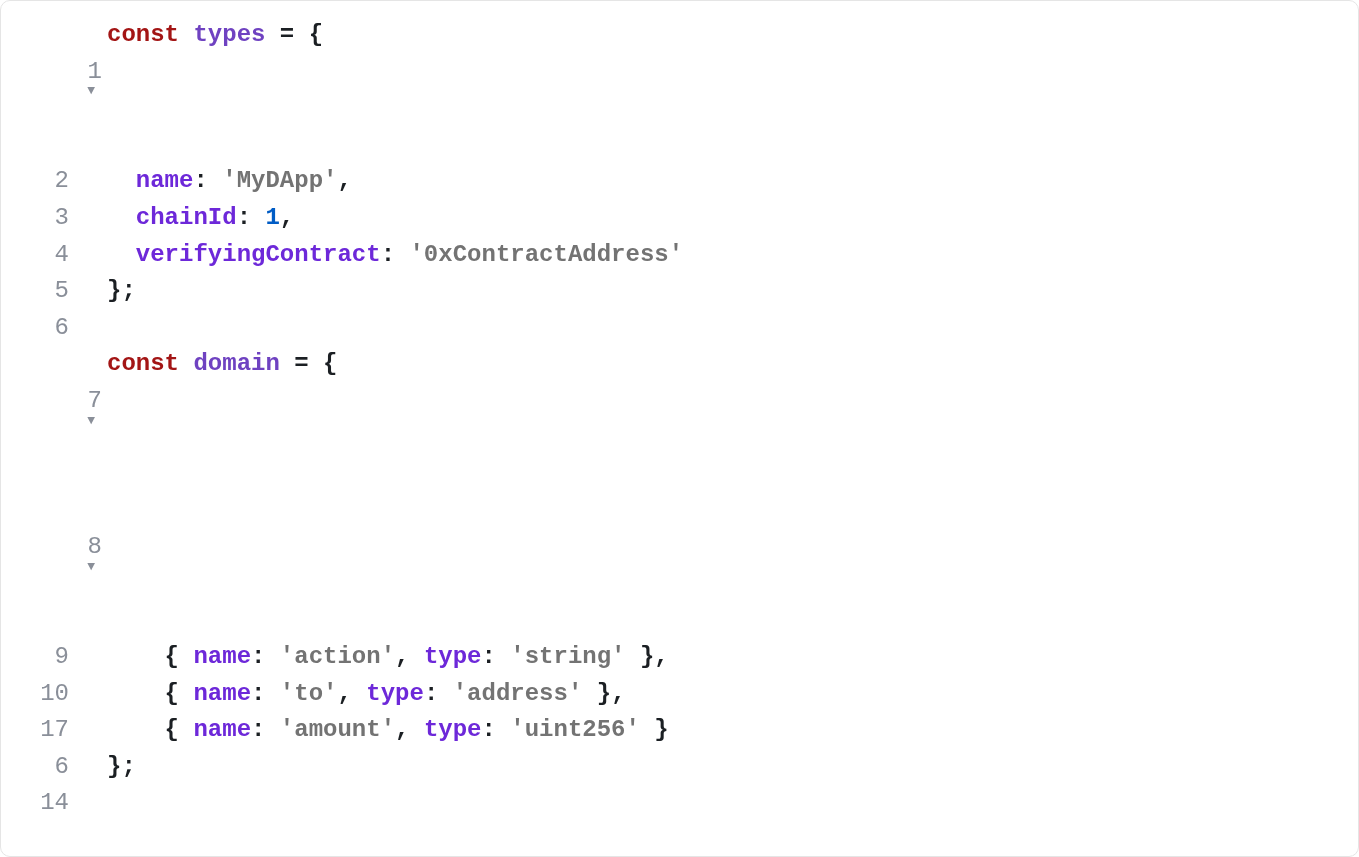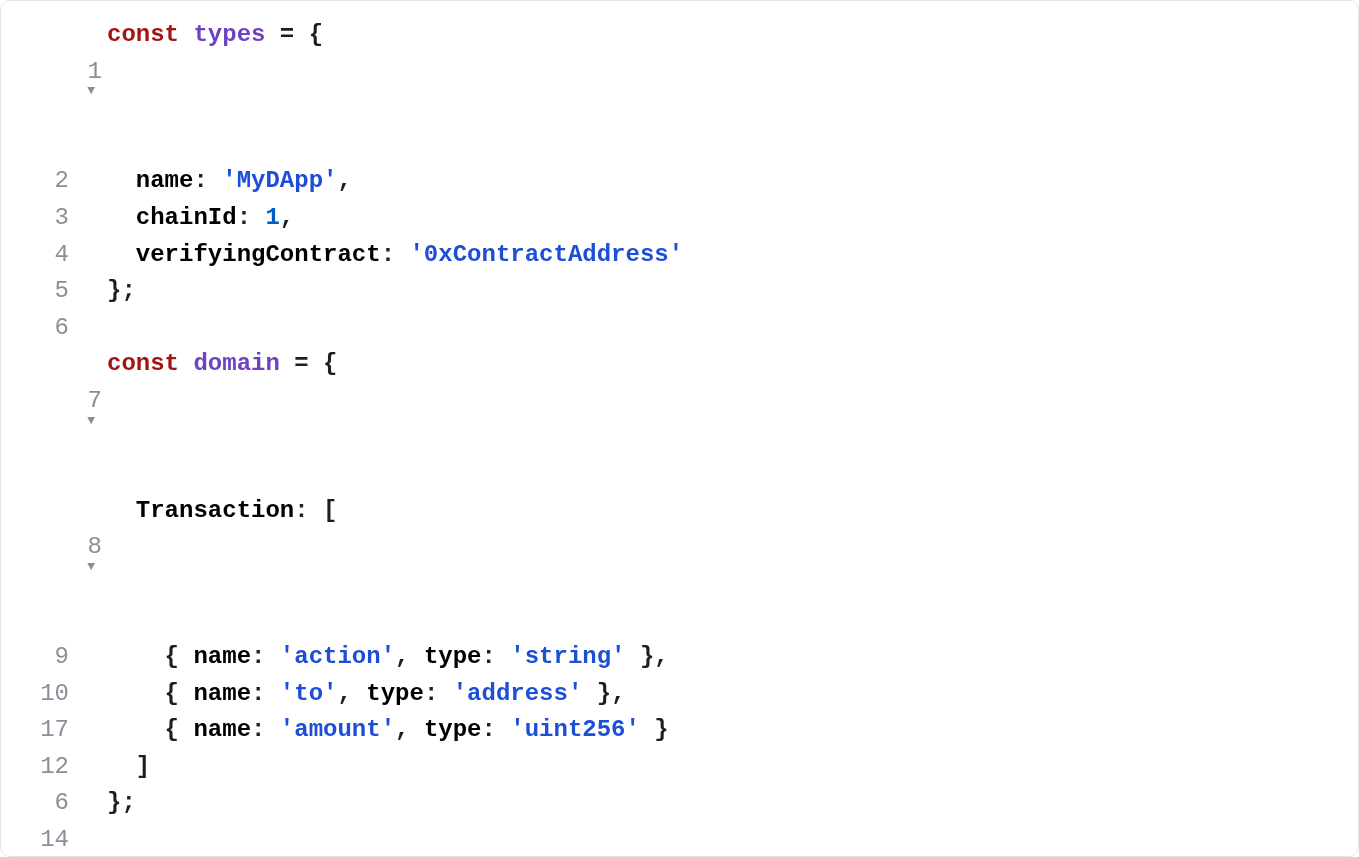--- a/index.html
+++ b/index.html
@@ -48,22 +48,22 @@
   }
   .code {
     padding-left: 30px;
     color: #1b1f23;
     font-weight: 600;
   }
   .code span { font-weight: 600; }
 
   .tok-kw   { color: #a31515; }  
   .tok-var  { color: #6f42c1; }  
-  .tok-prop { color: #000000; }  
-  .tok-str  { color: #1d4ed8; margin-top: 38px;    }  
+  .tok-prop { color: #6d28d9; }  
+  .tok-str  { color: #737373; margin-top: 38px;    }  
   .tok-num  { color: #005cc5; }
   .tok-pun  { color: #1b1f23; }
 </style>
 </head>
 <body>
 
 <div class="editor">
 
   <div class="line">
     <div class="gutter">
@@ -104,42 +104,37 @@
       <span class="fold">▼</span>
     </div>
     <div class="code"><span class="tok-kw">const</span> <span class="tok-var">domain</span><span class="tok-pun"> = </span><span class="tok-pun">{</span></div>
   </div>
 
   <div class="line">
     <div class="gutter">
       <span>8</span>
       <span class="fold">▼</span>
     </div>
-    <div class="code">  <span class="tok-prop">Transaction</span><span class="tok-pun">: </span><span class="tok-pun">[</span></div>
   </div>
 
   <div class="line">
     <div class="gutter"><span>9</span></div>
     <div class="code">    <span class="tok-pun">{</span> <span class="tok-prop">name</span><span class="tok-pun">: </span><span class="tok-str">'action'</span><span class="tok-pun">,</span> <span class="tok-prop">type</span><span class="tok-pun">: </span><span class="tok-str">'string'</span> <span class="tok-pun">}</span><span class="tok-pun">,</span></div>
   </div>
 
   <div class="line">
     <div class="gutter"><span>10</span></div>
     <div class="code">    <span class="tok-pun">{</span> <span class="tok-prop">name</span><span class="tok-pun">: </span><span class="tok-str">'to'</span><span class="tok-pun">,</span> <span class="tok-prop">type</span><span class="tok-pun">: </span><span class="tok-str">'address'</span> <span class="tok-pun">}</span><span class="tok-pun">,</span></div>
   </div>
 
   <div class="line">
     <div class="gutter"><span>17</span></div>
     <div class="code">    <span class="tok-pun">{</span> <span class="tok-prop">name</span><span class="tok-pun">: </span><span class="tok-str">'amount'</span><span class="tok-pun">,</span> <span class="tok-prop">type</span><span class="tok-pun">: </span><span class="tok-str">'uint256'</span> <span class="tok-pun">}</span></div>
   </div>
 
-  <div class="line">
-    <div class="gutter"><span>12</span></div>
-    <div class="code">  <span class="tok-pun">]</span></div>
-  </div>
 
   <div class="line">
     <div class="gutter"><span>6</span></div>
     <div class="code"><span class="tok-pun">};</span></div>
   </div>
 
   <div class="line">
     <div class="gutter"><span>14</span></div>
     <div class="code"> </div>
   </div>

